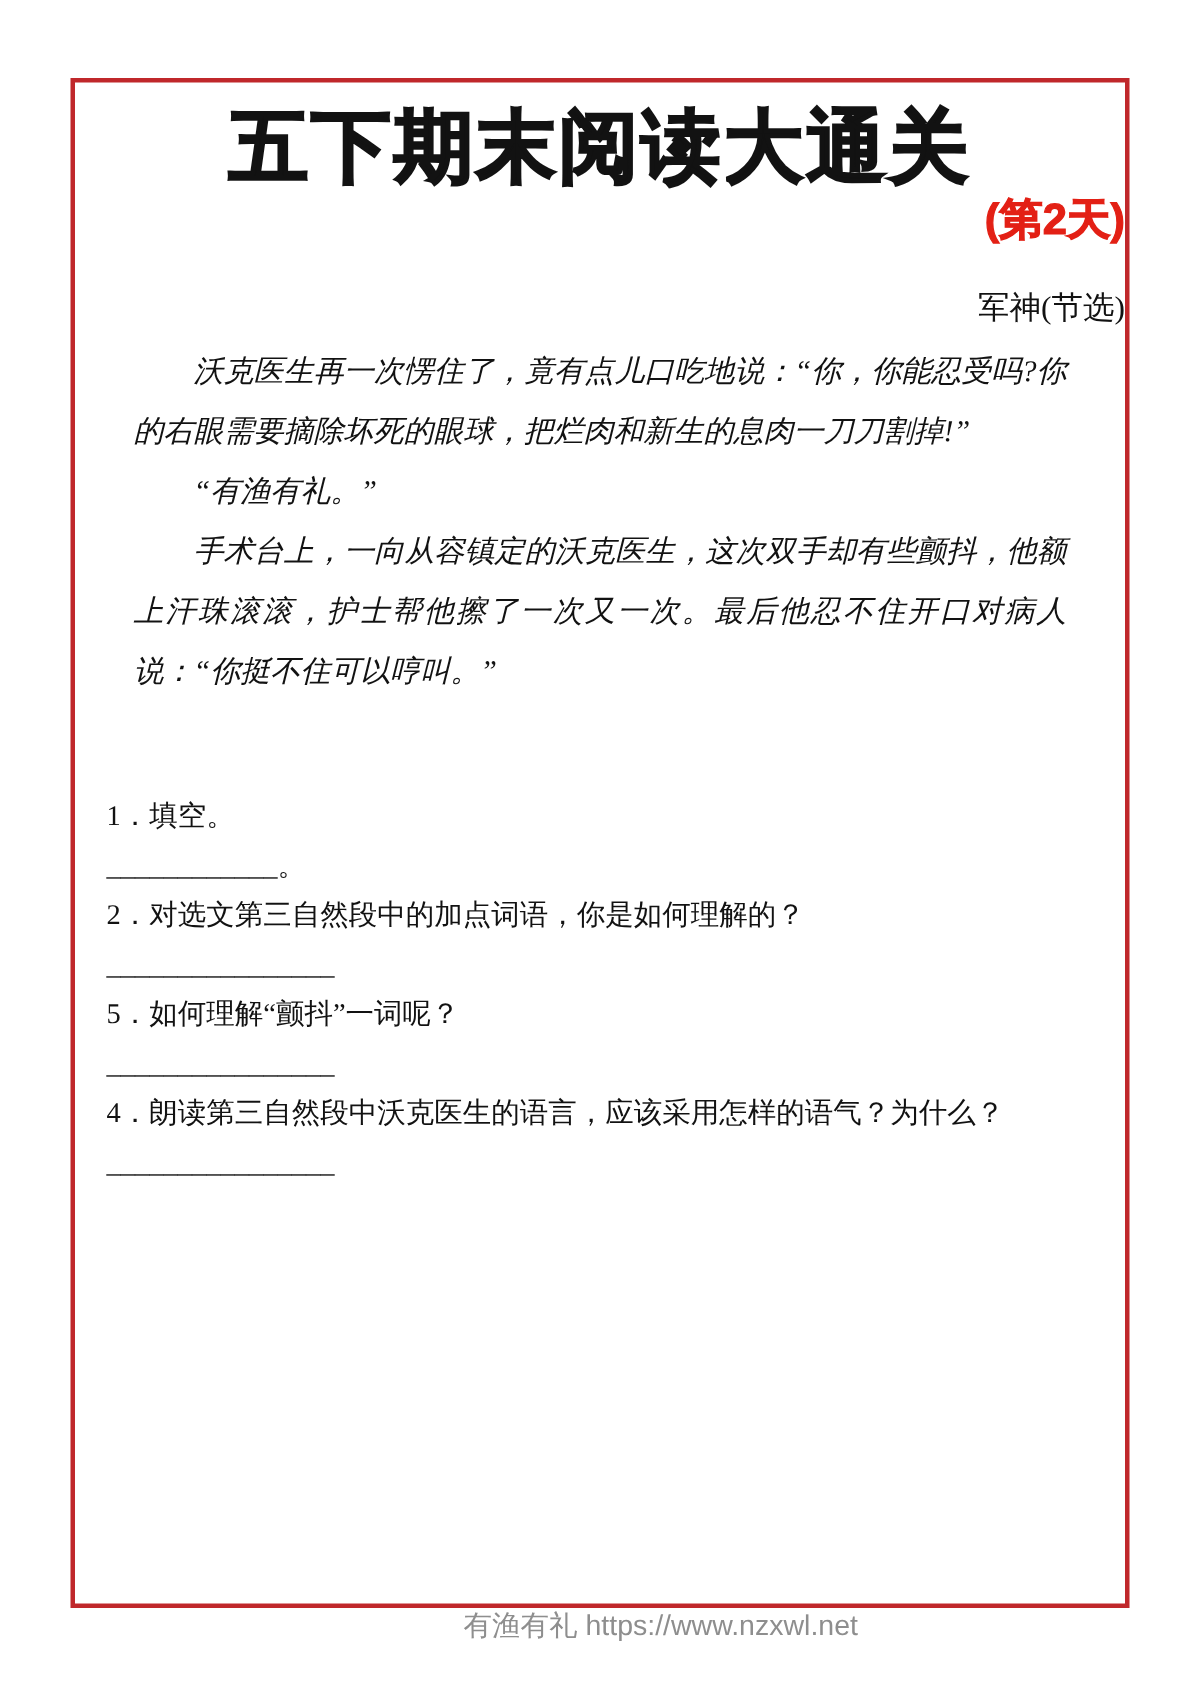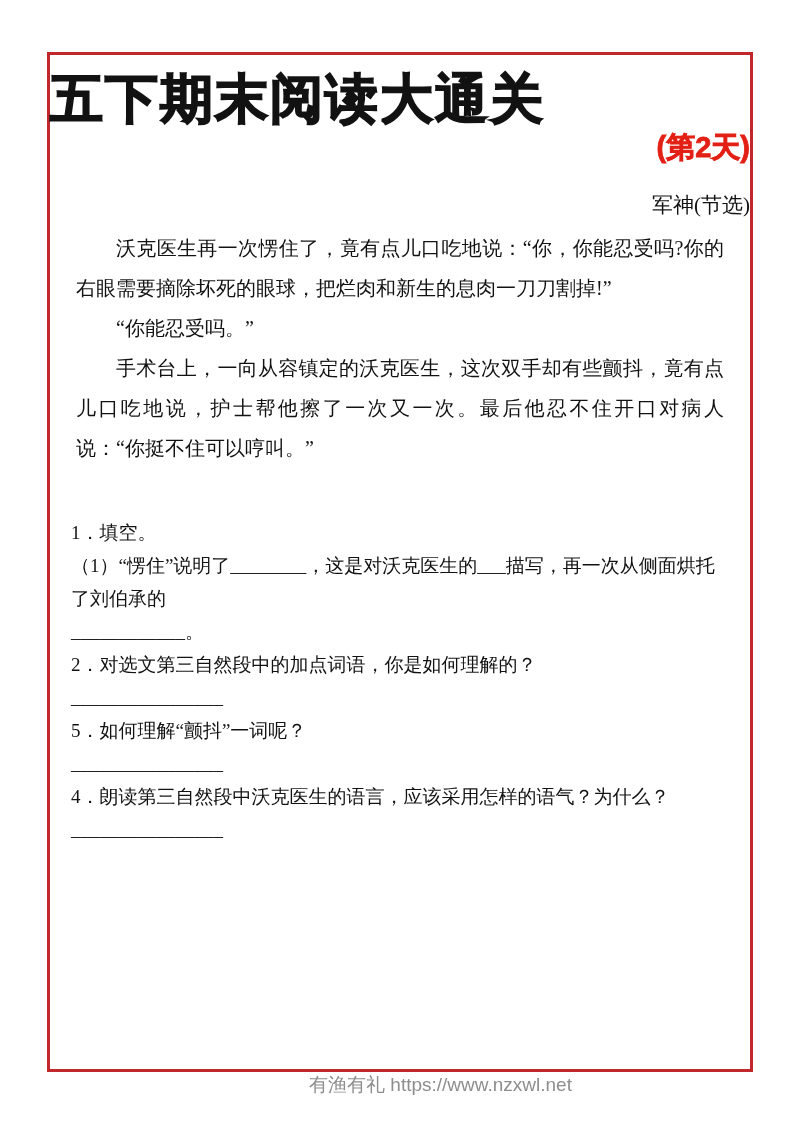--- a/index.html
+++ b/index.html
@@ -17,21 +17,21 @@
     left: 47px;
     top: 52px;
     width: 706px;
     height: 1020px;
     border: 3px solid var(--frame_red, #c0282b);
     box-sizing: border-box;
     background: #ffffff;
   }
   .title {
     margin: 16px 0 0 0;
-    text-align: left;
+    text-align: center;
     font-family: "Liberation Sans", "DejaVu Sans", sans-serif;
     font-size: 53px;
     line-height: 56px;
     font-weight: bold;
     letter-spacing: 2px;
     color: var(--text_black, #111);
     -webkit-text-stroke: 1.6px var(--text_black, #111);
   }
   .day {
     margin-top: 2px;
@@ -44,33 +44,34 @@
     -webkit-text-stroke: 0.8px var(--accent_red, #e32015);
   }
   .passage-title {
     margin-top: 26px;
     text-align: right;
     font-size: 21px;
     line-height: 28px;
     font-family: "Liberation Serif", "DejaVu Serif", serif;
   }
   .passage {
-    padding: 0 26px;
+    padding: 0 39px;
+    font-style: italic;
   }
   .para {
     margin: 0;
     font-size: 20px;
     line-height: 40px;
     text-indent: 2em;
     text-align: justify;
     font-family: "Liberation Serif", "DejaVu Serif", serif;
   }
   .para.first { margin-top: 9px; }
   .questions {
-    margin-top: 48px;
+    margin-top: 60px;
     padding: 0 21px;
     font-size: 19px;
     line-height: 33px;
     font-family: "Liberation Serif", "DejaVu Serif", serif;
   }
   .q-line { white-space: pre-wrap; }
   .q-blank { letter-spacing: 0; }
   .footer {
     position: absolute;
     left: 0;
@@ -90,27 +91,26 @@
 <div class="frame">
 
   <h1 class="title">五下期末阅读大通关</h1>
 
   <div class="day">(第2天)</div>
 
   <div class="passage-title">军神(节选)</div>
 
   <div class="passage">
     <p class="para first">沃克医生再一次愣住了，竟有点儿口吃地说：“你，你能忍受吗?你的右眼需要摘除坏死的眼球，把烂肉和新生的息肉一刀刀割掉!”</p>
-    <p class="para">“你能忍受吗。”</p>
-    <p class="para">手术台上，一向从容镇定的沃克医生，这次双手却有些颤抖，竟有点儿口吃地说，护士帮他擦了一次又一次。最后他忍不住开口对病人说：“你挺不住可以哼叫。”</p>
+    <p class="para">“有渔有礼。”</p>
+    <p class="para">手术台上，一向从容镇定的沃克医生，这次双手却有些颤抖，他额上汗珠滚滚，护士帮他擦了一次又一次。最后他忍不住开口对病人说：“你挺不住可以哼叫。”</p>
   </div>
 
   <div class="questions">
     <div class="q-line">1．填空。</div>
-    <div class="q-line">（1）“愣住”说明了________，这是对沃克医生的___描写，再一次从侧面烘托了刘伯承的</div>
     <div class="q-line q-blank">____________。</div>
     <div class="q-line">2．对选文第三自然段中的加点词语，你是如何理解的？</div>
     <div class="q-line q-blank">________________</div>
     <div class="q-line">5．如何理解“颤抖”一词呢？</div>
     <div class="q-line q-blank">________________</div>
     <div class="q-line">4．朗读第三自然段中沃克医生的语言，应该采用怎样的语气？为什么？</div>
     <div class="q-line q-blank">________________</div>
   </div>
 
 </div>

